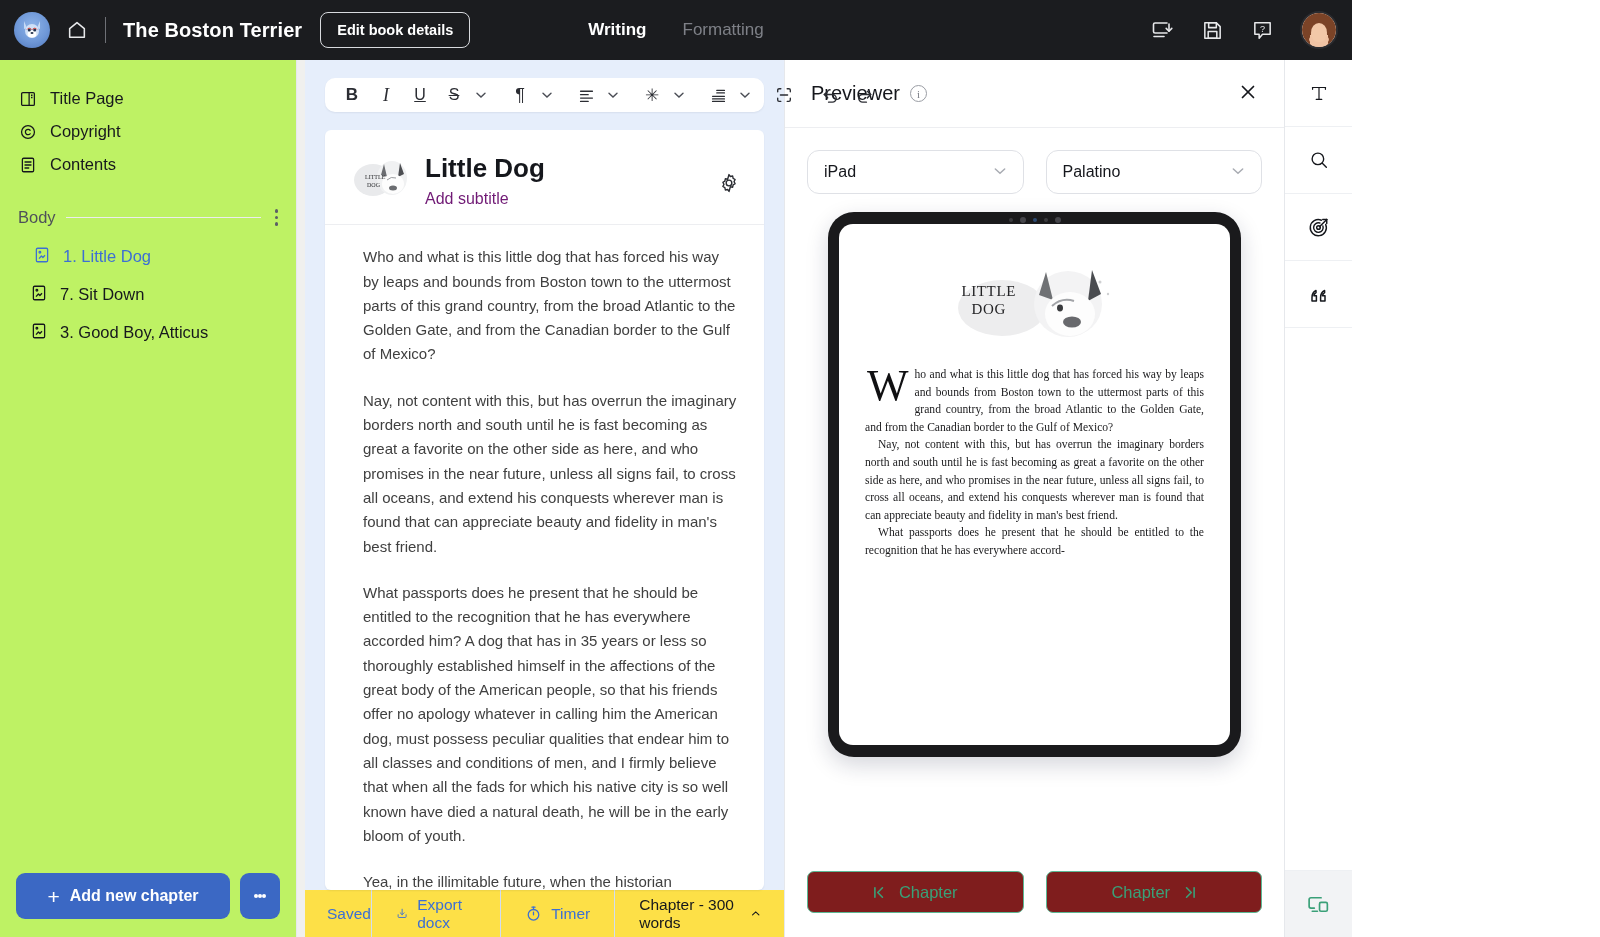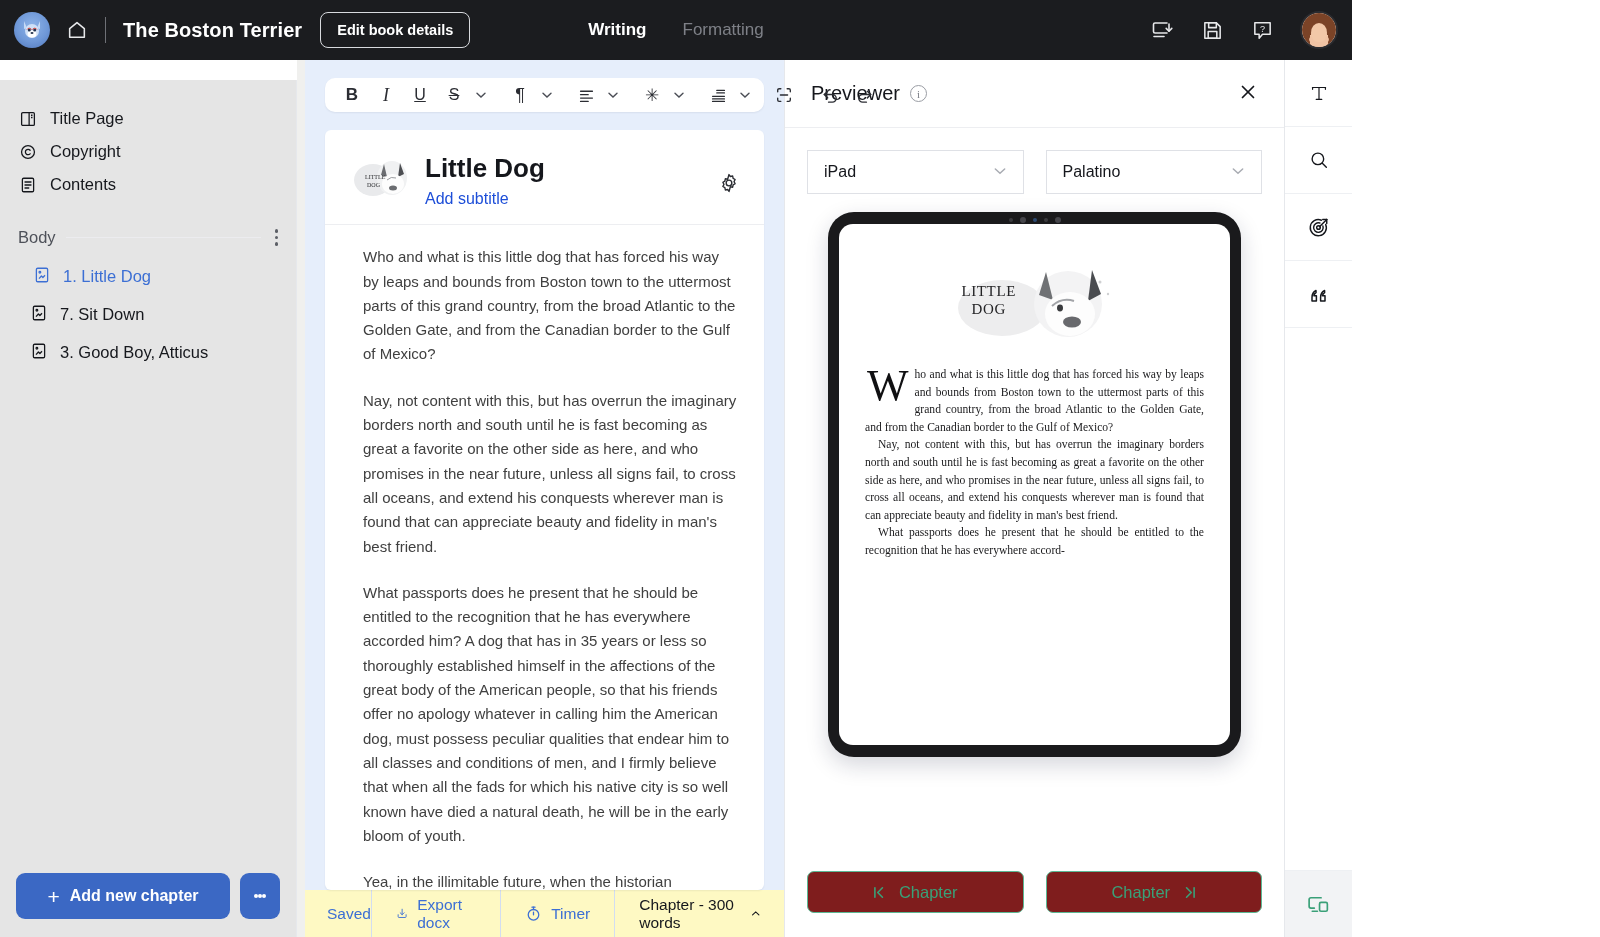--- a/index.html
+++ b/index.html
@@ -50,23 +50,23 @@
   .avatar .face {
     position:absolute; left:26%; top:28%; width:48%; height:58%;
     border-radius: 50% 50% 46% 46%; background:#f2c8a8;
   }
 
   
   .main { flex: 1 1 auto; display: flex; min-height: 0; }
 
   
   .sidebar {
-    width: 297px; flex: 0 0 297px; background: #e5e5e5;
+    width: 297px; flex: 0 0 297px; background: #bef264;
     display: flex; flex-direction: column; padding-top: 22px;
-    border-right: 1px solid #e6e8ec; position: relative; margin-top: 20px;
+    border-right: 1px solid #e6e8ec; position: relative;
   }
   .nav-item {
     display: flex; align-items: center; gap: 13px;
     padding: 7px 0 7px 18px; cursor: pointer; font-size: 16.5px; color: #16181d;
   }
   .nav-item .ico { width: 19px; height: 19px; flex: 0 0 19px; display:flex; align-items:center;justify-content:center;}
   .body-head {
     display: flex; align-items: center; gap: 10px;
     padding: 14px 14px 10px 18px; margin-top: 12px;
   }
@@ -125,29 +125,29 @@
   }
   .chapter-head {
     display: flex; align-items: flex-start; gap: 14px;
     padding: 24px 26px 16px 26px; border-bottom: 1px solid #edeef1; position: relative;
   }
   .chap-thumb {
     width: 60px; height: 48px; flex: 0 0 60px; position: relative; overflow: hidden;
     background: #fff;
   }
   .chap-title { font-size: 26px; font-weight: 700; color: #15171c; line-height: 1.15; }
-  .chap-sub { font-size: 16px; color: #1d4ed8; margin-top: 6px; }
+  .chap-sub { font-size: 16px; color: #701a75; margin-top: 6px; }
   .gear { position: absolute; right: 24px; top: 42px; cursor: pointer; }
   .doc-body { padding: 20px 26px 0 26px; }
   .doc-body p {
     font-size: 15px; line-height: 1.62; color: #404040; margin-bottom: 22px; margin-left: 12px;
   }
   .statusbar {
     height: 47px; flex: 0 0 47px; display: flex; align-items: center;
-    background: #fef9c3; font-size: 15.5px;
+    background: #fde047; font-size: 15.5px;
   }
   .sb-saved { color: #3c6fd4; padding-left: 22px; }
   .sb-cell {
     display: flex; align-items: center; gap: 9px; color: #3c6fd4;
     padding: 0 24px; height: 100%; border-left: 1px solid #d2ddf1; cursor: pointer;
   }
   .sb-cell.dark { color: #15171c; border-left: 1px solid #d2ddf1; }
   .sb-spacer { flex: 1 1 auto; }
 
   
@@ -161,21 +161,21 @@
   }
   .pv-title { font-size: 20px; color: #15171c; }
   .pv-info {
     width: 17px; height: 17px; border-radius: 50%; border: 1.3px solid #9a9da4;
     color: #7a7d85; font-size: 11px; display: flex; align-items: center;
     justify-content: center; margin-left: 10px; font-family: "Liberation Serif", serif;
   }
   .pv-close { margin-left: auto; cursor: pointer; color: #15171c; font-size: 22px; line-height: 1; }
   .pv-selects { display: flex; gap: 22px; padding: 22px 22px 0 22px; }
   .sel {
-    flex: 1 1 0; height: 44px; border: 1px solid #dfe1e6; border-radius: 0;
+    flex: 1 1 0; height: 44px; border: 1px solid #dfe1e6; border-radius: 12px;
     display: flex; align-items: center; padding: 0 16px; font-size: 16px;
     color: #15171c; cursor: pointer; background: #fff;
   }
   .sel .chev { margin-left: auto; color: #a9acb3; font-size: 13px; }
   .device-wrap { flex: 1 1 auto; display: flex; align-items: flex-start; justify-content: center; padding-top: 18px; min-height:0;}
   .ipad {
     width: 413px; height: 545px; background: #1a1a1c; border-radius: 26px;
     padding: 12px 11px; box-shadow: 0 8px 22px rgba(20,30,60,.18); position: relative;
   }
   .ipad-dots {

